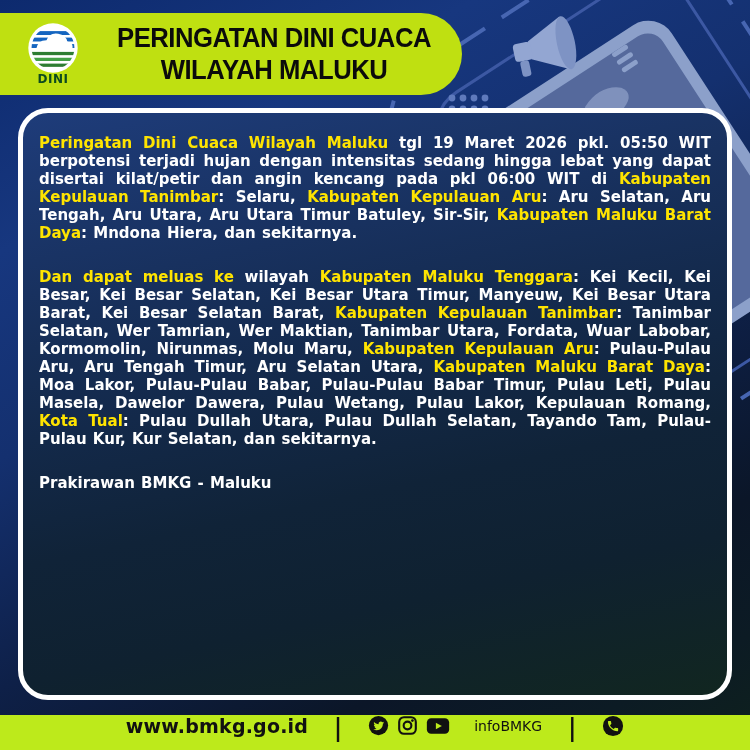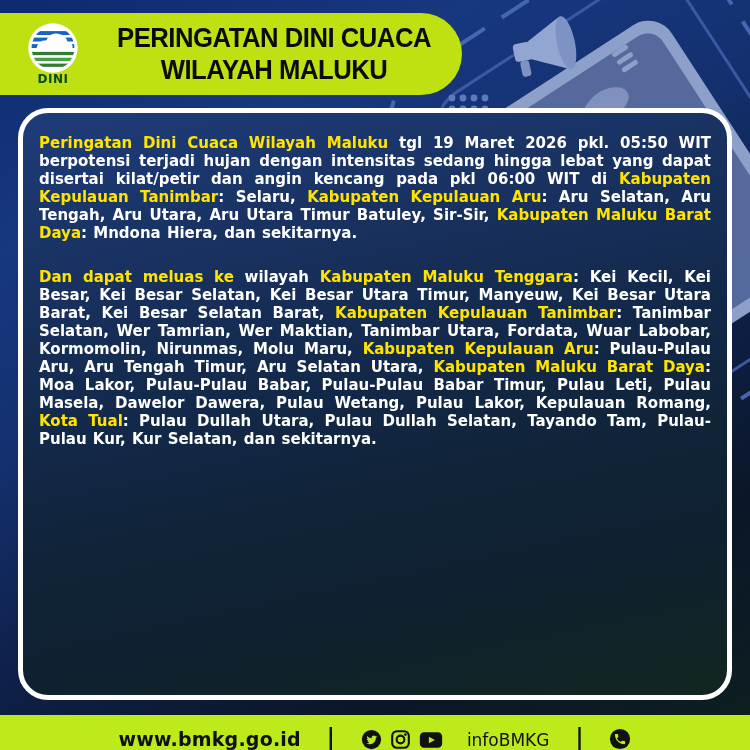--- a/index.html
+++ b/index.html
@@ -34,27 +34,27 @@
     margin:0 0 26px 0;
     font-size:15px;line-height:18px;font-weight:bold;text-align:justify;
     word-spacing:1px;
   }
   .hl{color:var(--hl,#ffe400);}
   .w{color:var(--body,#ffffff);}
   
   .footer{
     position:absolute;left:0;right:0;bottom:0;height:35px;z-index:3;
     background:var(--footerbar,#bdea1b);
-    display:flex;align-items:flex-end;justify-content:center;gap:26px;
+    display:flex;align-items:flex-start;justify-content:center;gap:26px;
     color:#111;
   }
   .f-web{font-weight:bold;font-size:19px;letter-spacing:.2px;cursor:pointer;}
   .f-sep{font-weight:bold;font-size:22px;transform:scaleY(1.15);}
   .f-social,.f-call{display:flex;align-items:center;gap:8px;}
-  .f-handle{font-size:17px;margin-left:16px;}
+  .f-handle{font-size:14px;margin-left:16px;}
   .f-calltext{font-size:18px;}
   .fi{display:block;}
 </style>
 </head>
 <body>
 
 <svg class="decor" width="750" height="750" viewBox="0 0 750 750">
   <g transform="rotate(-33 640 190)">
     <rect x="462" y="-30" width="356" height="450" rx="52" fill="none" stroke="#4766b2" stroke-width="4" stroke-dasharray="32 20"></rect>
     <rect x="497" y="8" width="286" height="384" rx="42" fill="none" stroke="#3c58a3" stroke-width="3"></rect>
@@ -116,20 +116,21 @@
   </div>
   <div class="titles">
     <div class="title-line">PERINGATAN DINI CUACA</div>
     <div class="title-line">WILAYAH MALUKU</div>
   </div>
 </header>
 
 <main class="card">
   <p><span class="hl">Peringatan Dini Cuaca Wilayah Maluku</span><span class="w"> tgl 19 Maret 2026 pkl. 05:50 WIT berpotensi terjadi hujan dengan intensitas sedang hingga lebat yang dapat disertai kilat/petir dan angin kencang pada pkl 06:00 WIT di </span><span class="hl">Kabupaten Kepulauan Tanimbar</span><span class="w">: Selaru, </span><span class="hl">Kabupaten Kepulauan Aru</span><span class="w">: Aru Selatan, Aru Tengah, Aru Utara, Aru Utara Timur Batuley, Sir-Sir, </span><span class="hl">Kabupaten Maluku Barat Daya</span><span class="w">: Mndona Hiera, dan sekitarnya.</span></p>
   <p><span class="hl">Dan dapat meluas ke</span><span class="w"> wilayah </span><span class="hl">Kabupaten Maluku Tenggara</span><span class="w">: Kei Kecil, Kei Besar, Kei Besar Selatan, Kei Besar Utara Timur, Manyeuw, Kei Besar Utara Barat, Kei Besar Selatan Barat, </span><span class="hl">Kabupaten Kepulauan Tanimbar</span><span class="w">: Tanimbar Selatan, Wer Tamrian, Wer Maktian, Tanimbar Utara, Fordata, Wuar Labobar, Kormomolin, Nirunmas, Molu Maru, </span><span class="hl">Kabupaten Kepulauan Aru</span><span class="w">: Pulau-Pulau Aru, Aru Tengah Timur, Aru Selatan Utara, </span><span class="hl">Kabupaten Maluku Barat Daya</span><span class="w">: Moa Lakor, Pulau-Pulau Babar, Pulau-Pulau Babar Timur, Pulau Leti, Pulau Masela, Dawelor Dawera, Pulau Wetang, Pulau Lakor, Kepulauan Romang, </span><span class="hl">Kota Tual</span><span class="w">: Pulau Dullah Utara, Pulau Dullah Selatan, Tayando Tam, Pulau-Pulau Kur, Kur Selatan, dan sekitarnya.</span></p>
+  <p><span class="w">Prakirawan BMKG - Maluku</span></p>
 </main>
 
 <footer class="footer">
   <span class="f-web">www.bmkg.go.id</span>
   <span class="f-sep">|</span>
   <span class="f-social">
     <svg class="fi" width="21" height="21" viewBox="0 0 24 24">
       <circle cx="12" cy="12" r="11" fill="#111"></circle>
       <path fill="#bdea1b" d="M18.4 8.6c-.4.2-.9.3-1.4.4.5-.3.9-.8 1.1-1.4-.5.3-1 .5-1.6.6-.5-.5-1.1-.8-1.9-.8-1.4 0-2.5 1.1-2.5 2.5 0 .2 0 .4.1.6-2.1-.1-4-1.1-5.2-2.6-.2.4-.3.8-.3 1.3 0 .9.4 1.6 1.1 2.1-.4 0-.8-.1-1.1-.3v0c0 1.2.9 2.2 2 2.5-.2.1-.4.1-.7.1-.2 0-.3 0-.5 0 .3 1 1.2 1.7 2.3 1.7-.9.7-1.9 1.1-3.1 1.1h-.6c1.1.7 2.4 1.1 3.8 1.1 4.6 0 7.1-3.8 7.1-7.1v-.3c.6-.4 1-.9 1.4-1.5z"></path>
     </svg>

